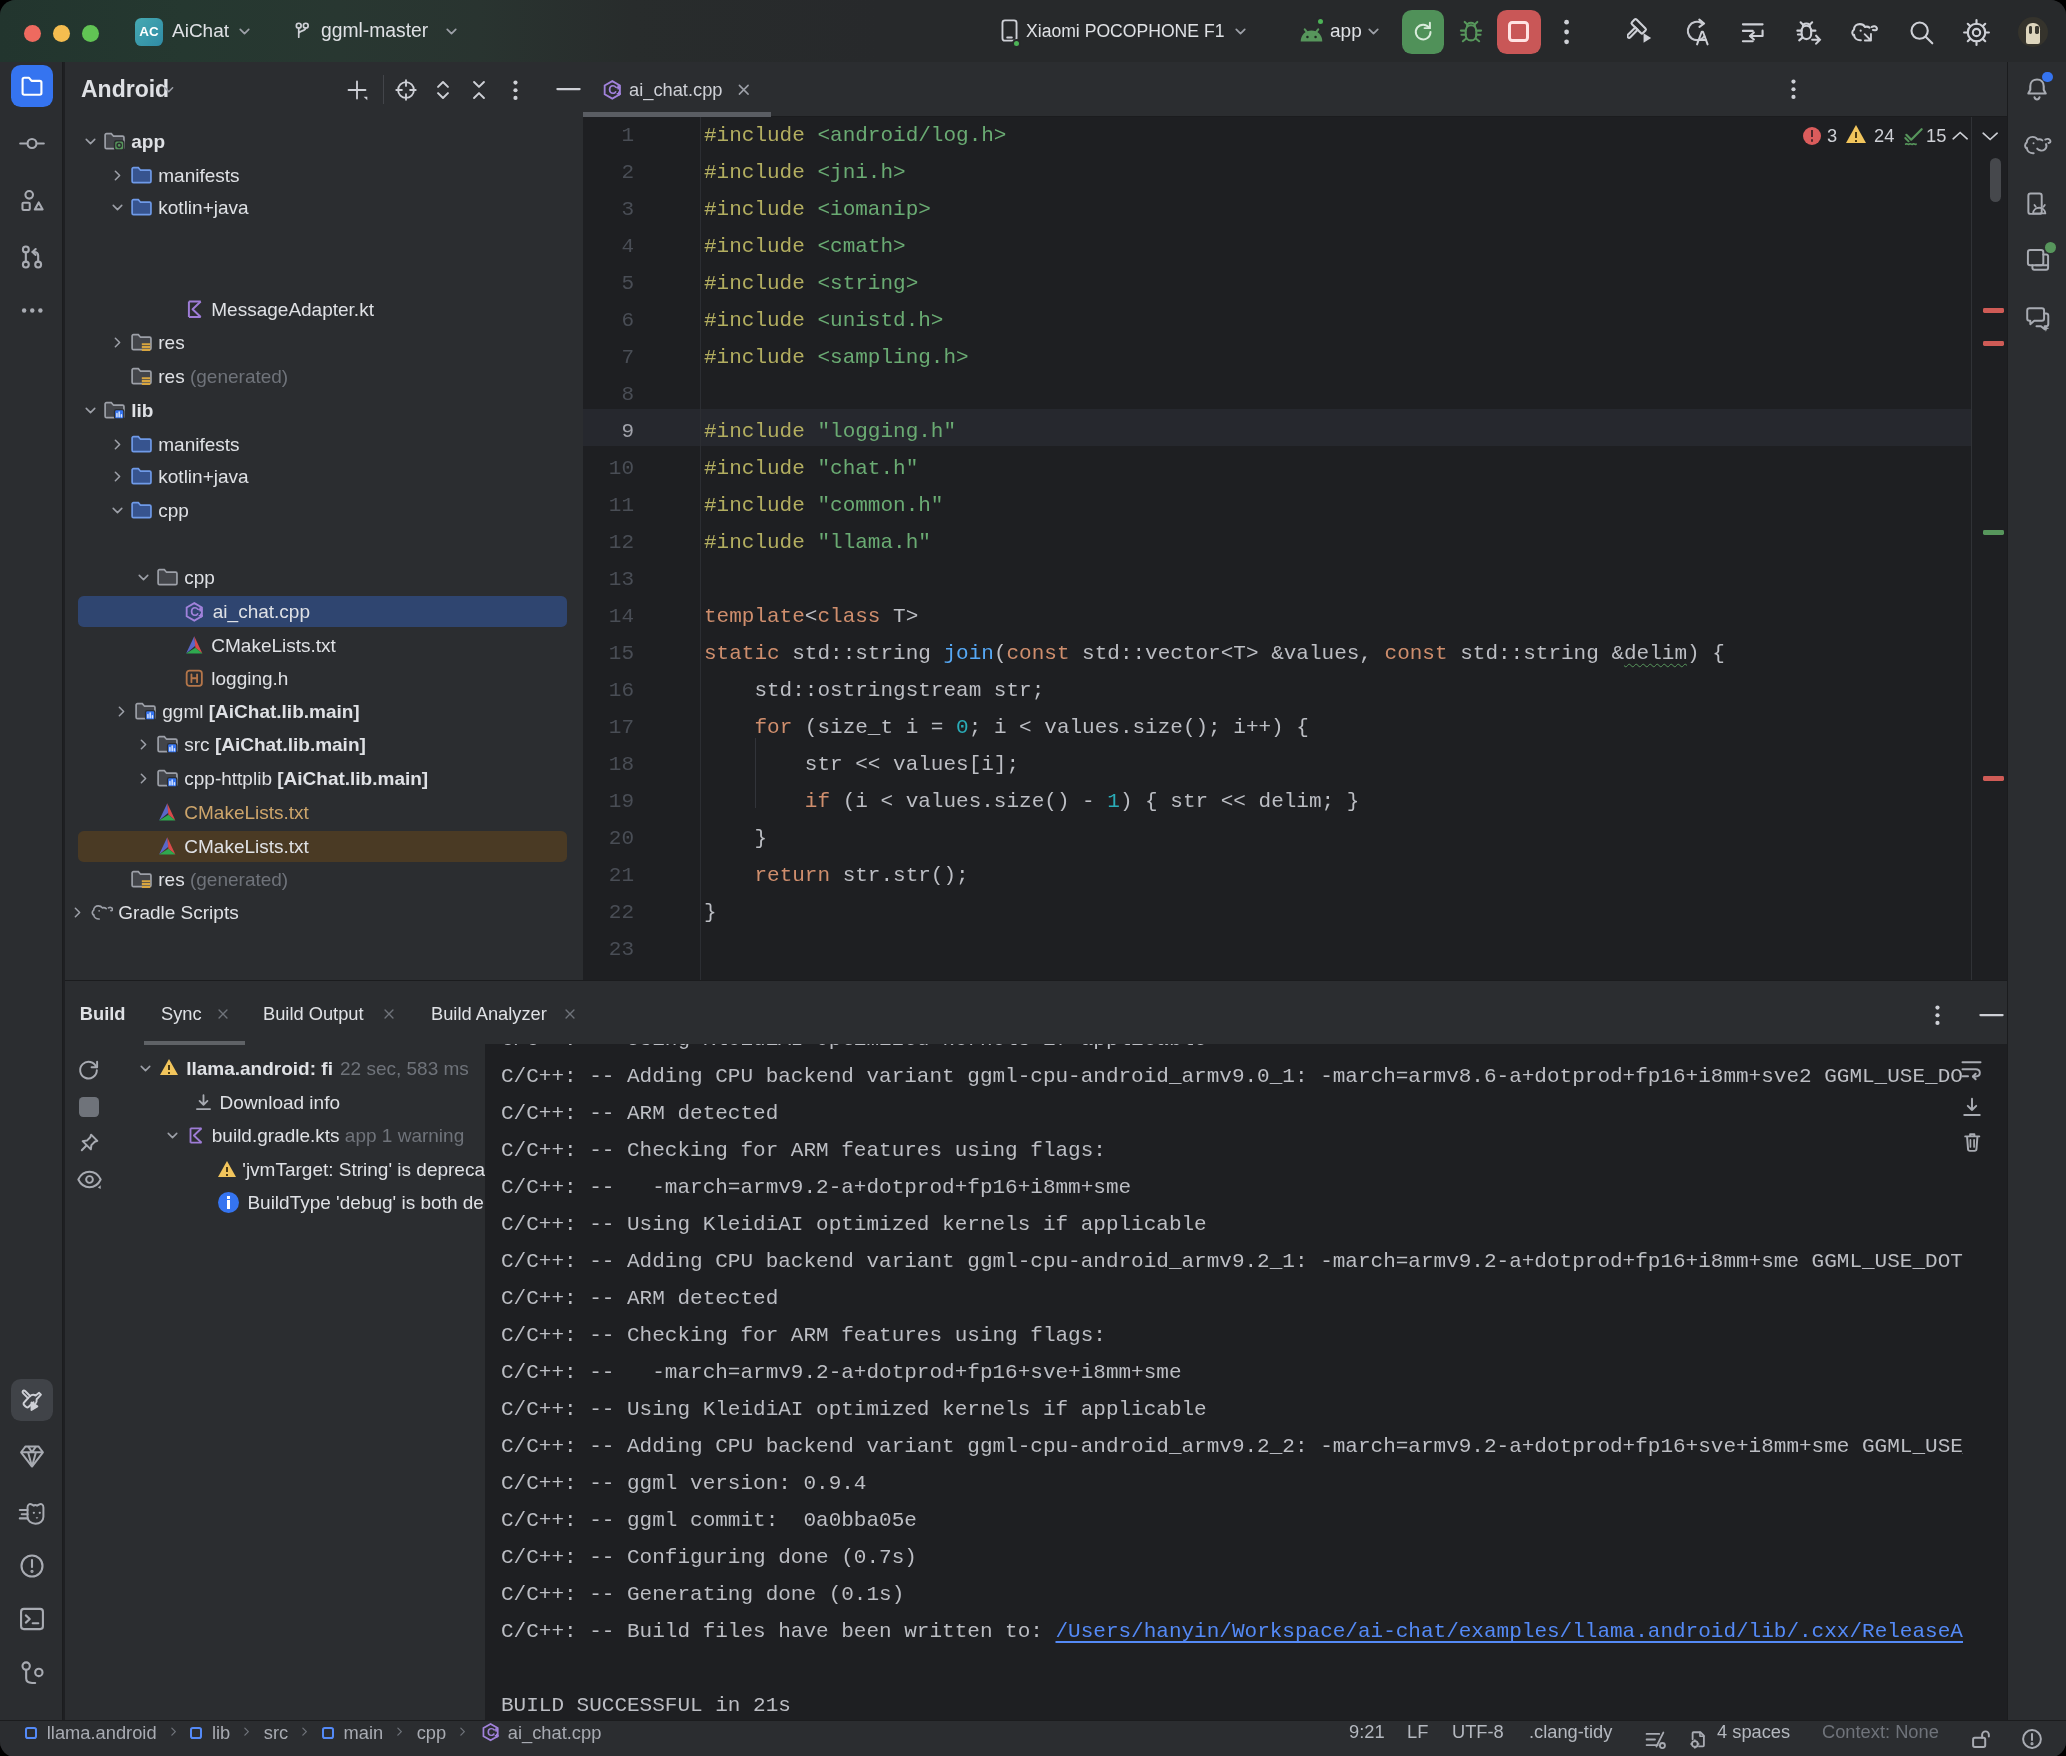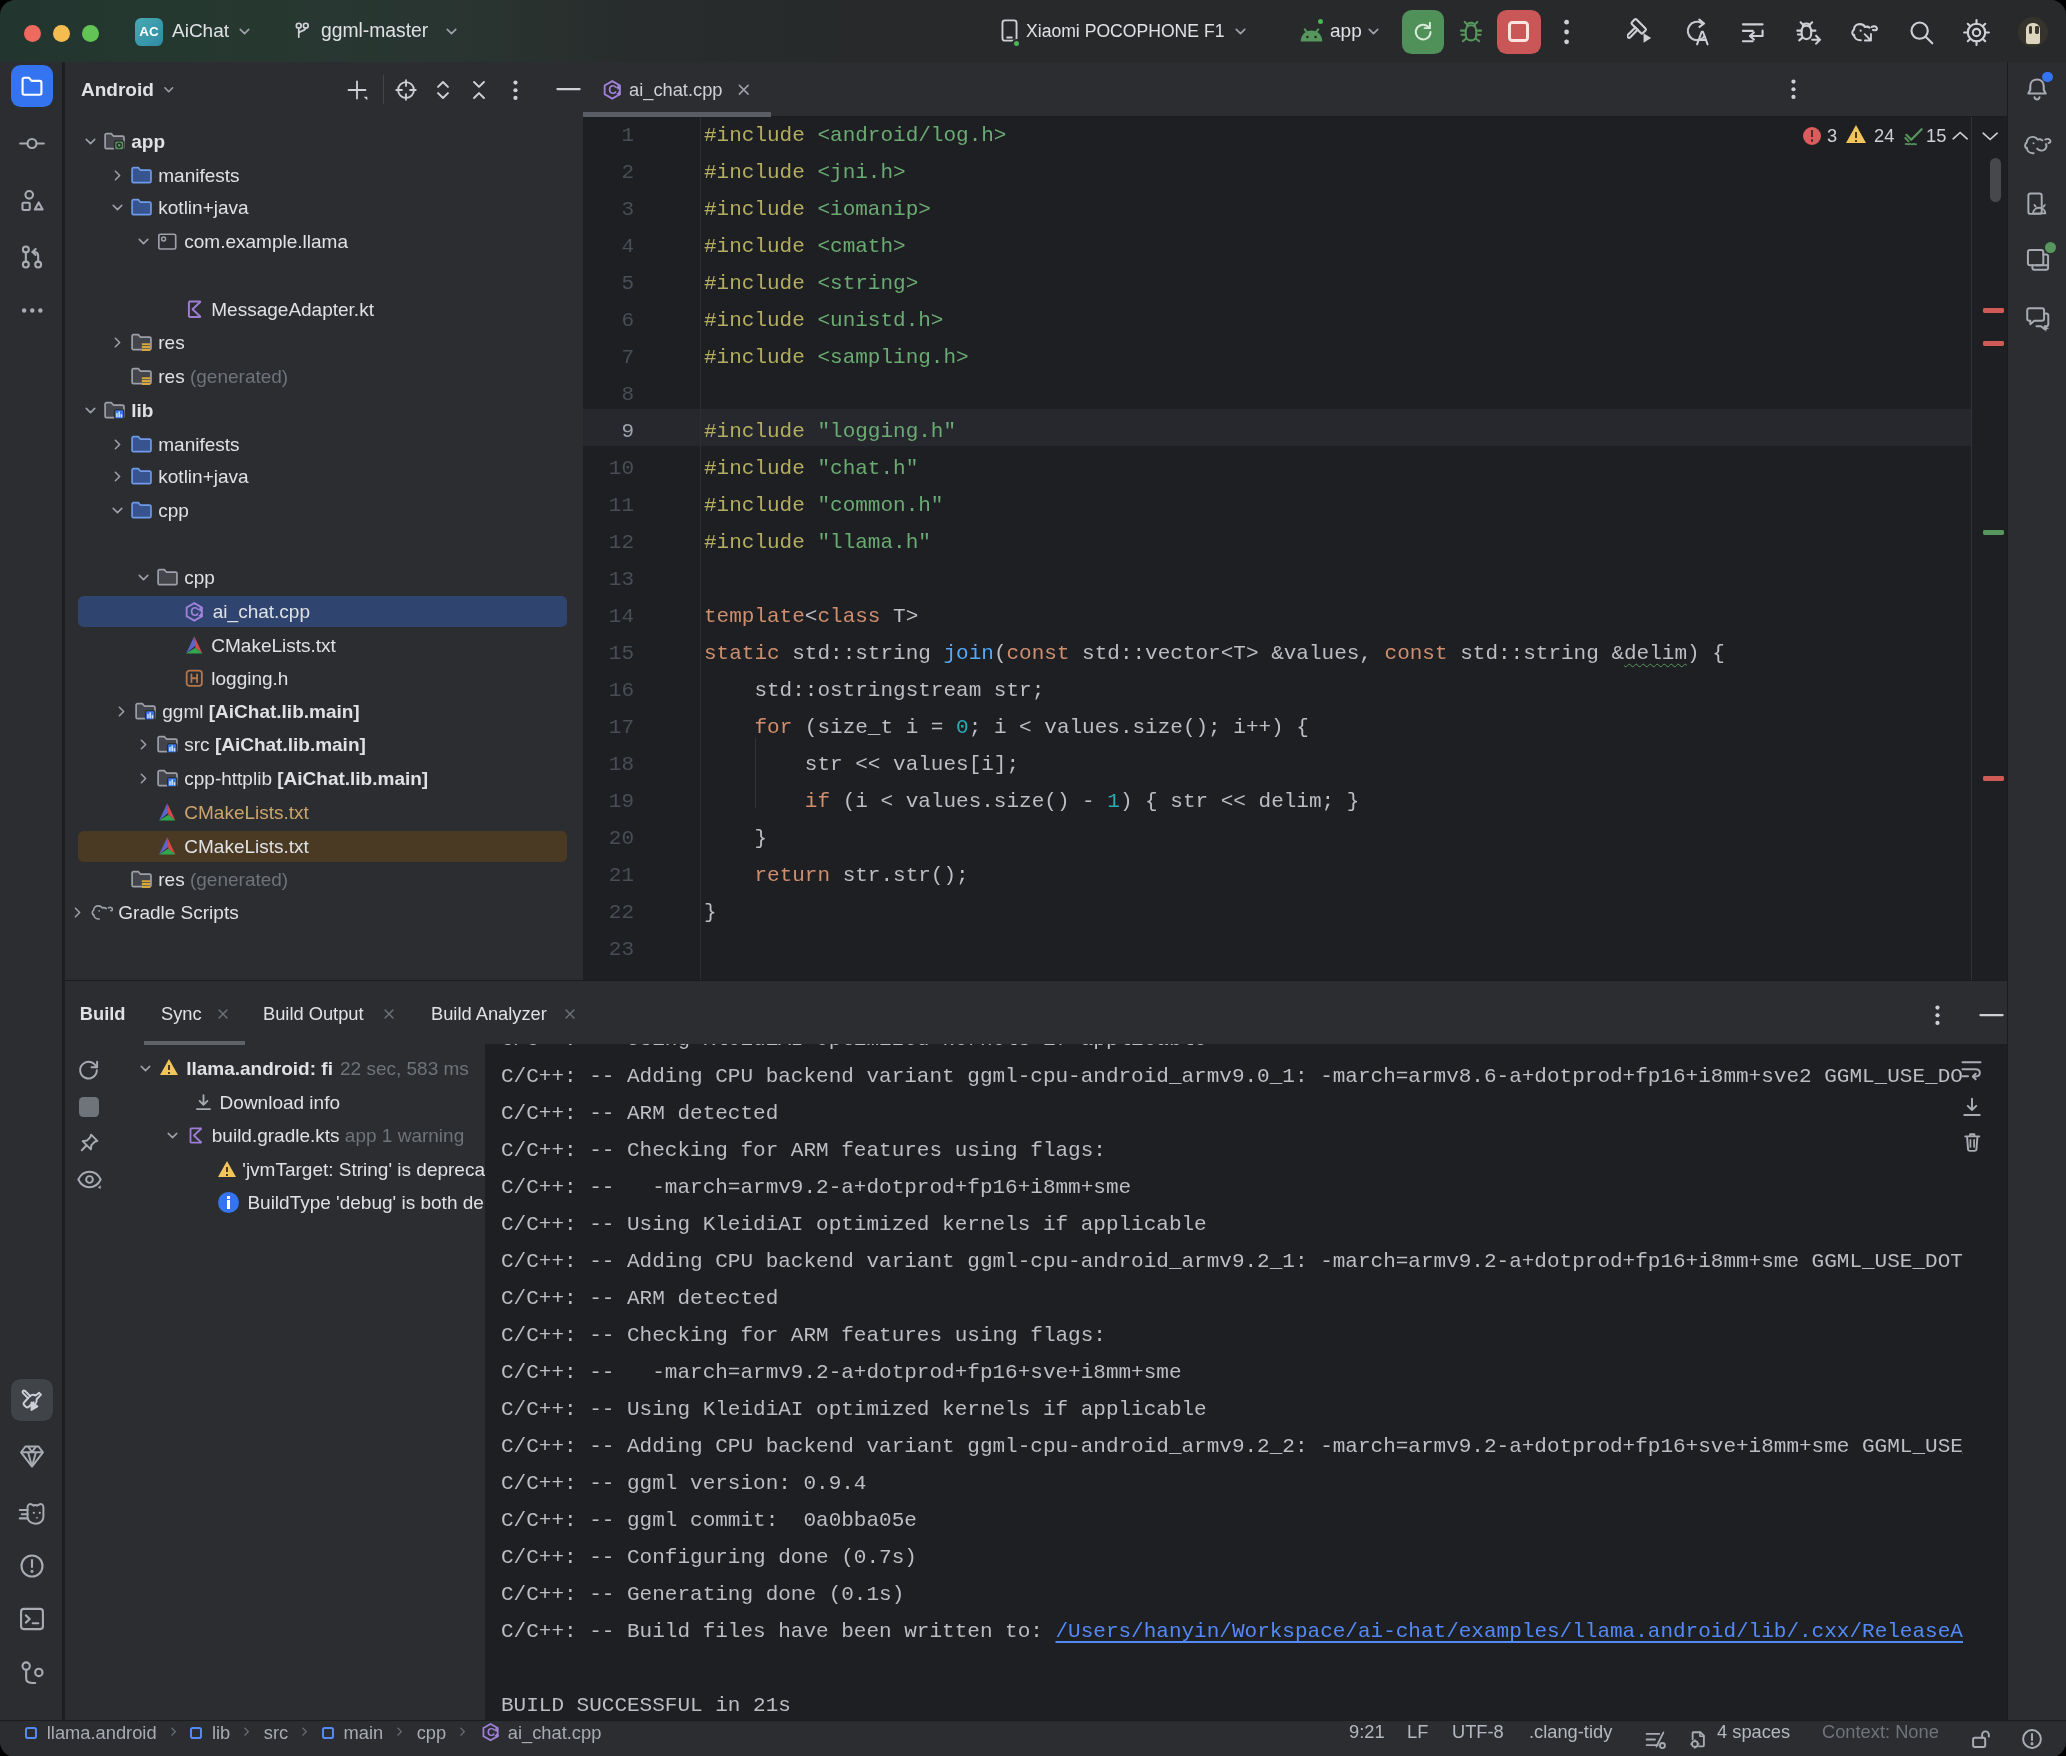--- a/index.html
+++ b/index.html
@@ -9,21 +9,21 @@
 svg{display:block}
 
 .titlebar{position:absolute;left:0;top:0;width:2066px;height:62px;
 background:linear-gradient(to right,#22352e 0px,#253830 183px,#283731 337px,#293430 478px,#282c2c 633px,#27292b 879px,#27292b 2066px);}
 .tl{position:absolute;top:24.6px;width:17px;height:17px;border-radius:50%}
 .tbtext{position:absolute;color:#dfe1e5;font-size:19px;line-height:62px;top:0;white-space:nowrap}
 
 .leftstrip{position:absolute;left:0;top:62px;width:63px;height:1658px;background:#2b2d30;border-right:1.4px solid #1b1c1e}
 
 .project{position:absolute;left:65px;top:62px;width:519px;height:918px;background:#2b2d30;border-right:1.4px solid #1b1c1e}
-.ptitle{position:absolute;left:16px;top:0;height:55px;line-height:55px;color:#dfe1e5;font-weight:700;font-size:19px}
+.ptitle{position:absolute;left:16px;top:0;height:55px;line-height:55px;color:#dfe1e5;font-weight:700;font-size:23px}
 .trow{position:absolute;left:0;width:519px;height:33px;color:#dfe1e5;font-size:19px;line-height:33px;white-space:nowrap}
 .trow{display:flex;align-items:center}
 .tc{width:17px;height:17px;margin-right:4.2px;flex:none}
 .ti{margin-right:5.6px;flex:none}
 .selrow{position:absolute;left:13.4px;top:1.4px;width:489px;height:31px;border-radius:5.6px;z-index:0}
 .trow>svg,.trow>span{position:relative;z-index:1}
 .dim{color:#6f737a}
 .b{font-weight:700}
 
 .editor{position:absolute;left:583px;top:62px;width:1424px;height:918px;background:#1e1f22}
@@ -280,30 +280,20 @@
         <span class="lbl">manifests</span>
       </div>
     <div class="trow" style="top:129px;padding-left:44px">
         <svg class="tc" width="17" height="17" viewBox="0 0 24 24" fill="none" stroke="#9da0a8" stroke-width="2.2" stroke-linecap="round" stroke-linejoin="round">
           <path d="M6 9l6 6 6-6"></path>
         </svg>
         <svg class="ti" width="22.5" height="22.5" viewBox="0 0 16 16">
           <path d="M1.5 3.6c0-.6.4-1 1-1h3.4l1.6 1.8h6.4c.6 0 1 .4 1 1v6.8c0 .6-.4 1-1 1H2.5c-.6 0-1-.4-1-1z" fill="#37548f" stroke="#6f9ae8" stroke-width="1.2"></path>
         </svg>
         <span class="lbl">kotlin+java</span>
-      </div>
-    <div class="trow" style="top:163px;padding-left:70px">
-        <svg class="tc" width="17" height="17" viewBox="0 0 24 24" fill="none" stroke="#9da0a8" stroke-width="2.2" stroke-linecap="round" stroke-linejoin="round">
-          <path d="M6 9l6 6 6-6"></path>
-        </svg>
-        <svg class="ti" width="22.5" height="22.5" viewBox="0 0 16 16">
-          <rect x="2" y="3" width="12" height="10.5" rx="1.2" fill="none" stroke="#9da0a8" stroke-width="1.2"></rect>
-          <circle cx="5.4" cy="6.4" r="1.4" fill="none" stroke="#9da0a8" stroke-width="1.1"></circle>
-        </svg>
-        <span class="lbl">com.example.llama</span>
       </div>
     <div class="trow" style="top:231px;padding-left:97px">
         <span class="tc"></span>
         <svg class="ti" width="22.5" height="22.5" viewBox="0 0 16 16" fill="none" stroke="#9e7cd6" stroke-width="1.4" stroke-linejoin="round">
           <path d="M4.2 2.5v11M12.6 2.5 6.8 8l5.8 5.5"></path>
           <path d="M4.2 2.5h8.4M4.2 13.5h8.4" stroke-width="1.3"></path>
         </svg>
         <span class="lbl">MessageAdapter.kt</span>
       </div>
     <div class="trow" style="top:264px;padding-left:44px">

